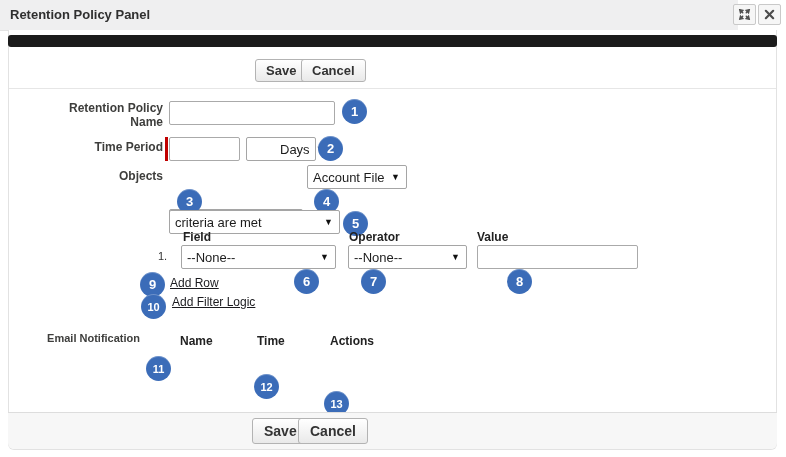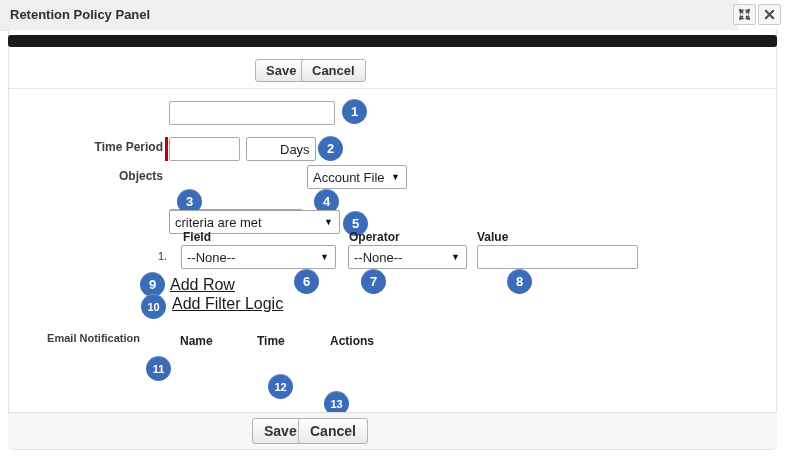--- a/index.html
+++ b/index.html
@@ -17,21 +17,21 @@
   .blackbar{position:absolute;left:8px;top:35px;width:769px;height:12px;background:#1b1b1b;border-radius:3px;}
   .topdivider{position:absolute;left:9px;top:88px;width:767px;height:0;border-top:1px solid #e6e6e6;}
 
   
   .btn{position:absolute;background:linear-gradient(#ffffff,#e9e9e9);border:1px solid #b3b3b3;border-radius:3px;color:#333;font-weight:bold;font-size:13px;padding:3px 10px;cursor:pointer;font-family:inherit;}
   .btn-lg{font-size:14px;padding:4px 11px;}
 
   
   .lbl{position:absolute;font-size:12px;font-weight:bold;color:#3e3e3c;text-align:right;}
   .hdr{position:absolute;font-size:12px;font-weight:bold;color:#222;}
-  .link{position:absolute;font-size:16px;color:#1a1a1e;text-decoration:underline;cursor:pointer;}
+  .link{position:absolute;font-size:12px;color:#1a1a1e;text-decoration:underline;cursor:pointer;}
   .rowidx{position:absolute;font-size:11px;color:#333;}
 
   
   .tinput{position:absolute;height:24px;border:1px solid #aaa;border-radius:2px;box-sizing:border-box;background:#fff;font-size:13px;padding:0 4px;font-family:inherit;color:#222;}
   .select{position:absolute;height:24px;border:1px solid #a5a5a5;border-radius:2px;box-sizing:border-box;background:#fff;font-size:13px;color:#1c1c1c;display:flex;align-items:center;justify-content:space-between;padding:0 6px 0 5px;cursor:pointer;}
   .select .arrow{font-size:9px;color:#111;margin-left:6px;}
   .reqbar{position:absolute;width:3px;height:24px;background:#c00000;}
 
   
   .badge{position:absolute;width:25px;height:25px;border-radius:50%;background:#3b6cb8;color:#fff;font-size:13px;font-weight:bold;display:flex;align-items:center;justify-content:center;box-shadow:inset 0 1px 0 rgba(255,255,255,.25);}
@@ -75,20 +75,21 @@
     </div>
   </div>
 
   <div class="bodyframe"></div>
   <div class="blackbar"></div>
   <div class="topdivider"></div>
 
   <button class="btn" style="left:255px;top:59px;">Save</button>
   <button class="btn" style="left:301px;top:59px;">Cancel</button>
 
+  <div class="lbl" style="left:58px;top:101px;width:105px;">Retention Policy Name</div>
   <input class="tinput" style="left: 169px; top: 101px; width: 166px;" value="">
   <div class="badge" style="left:342px;top:99px;">1</div>
 
   <div class="lbl" style="left:58px;top:140px;width:105px;">Time Period</div>
   <div class="reqbar" style="left:165px;top:137px;"></div>
   <input class="tinput" style="left: 169px; top: 137px; width: 71px;" value="">
   <div class="select" style="left:246px;top:137px;width:70px;padding-left:33px;">
     <span>Days</span>
     <span class="arrow">▼</span>
   </div>
@@ -135,20 +136,20 @@
   <a class="link" style="left:170px;top:276px;">Add Row</a>
   <div class="badge two" style="left:141px;top:294px;">10</div>
   <a class="link" style="left:172px;top:295px;">Add Filter Logic</a>
 
   <div class="lbl" style="left:20px;top:332px;width:120px;font-size:11px;">Email Notification</div>
   <div class="hdr" style="left:180px;top:334px;">Name</div>
   <div class="hdr" style="left:257px;top:334px;">Time</div>
   <div class="hdr" style="left:330px;top:334px;">Actions</div>
   <div class="badge two" style="left:146px;top:356px;">11</div>
 
-  <div class="badge two" style="left:254px;top:374px;margin-left:14px;">12</div>
+  <div class="badge two" style="left:254px;top:374px;">12</div>
   <div class="badge two" style="left:324px;top:391px;">13</div>
 
   <div class="footer"></div>
   <button class="btn btn-lg" style="left:252px;top:418px;">Save</button>
   <button class="btn btn-lg" style="left:298px;top:418px;">Cancel</button>
 
 </div>
 
 </body></html>

